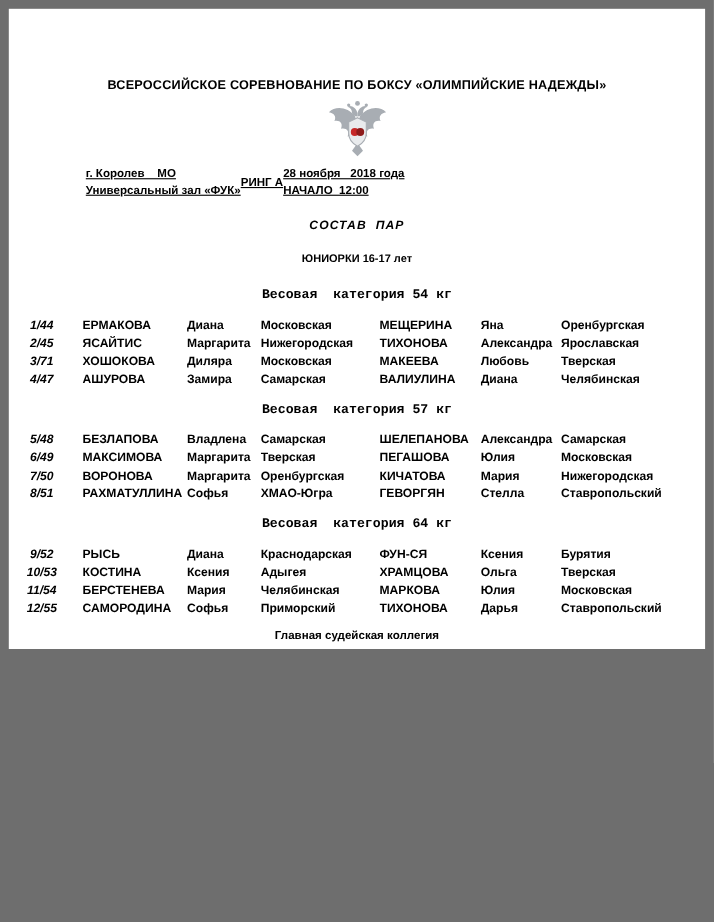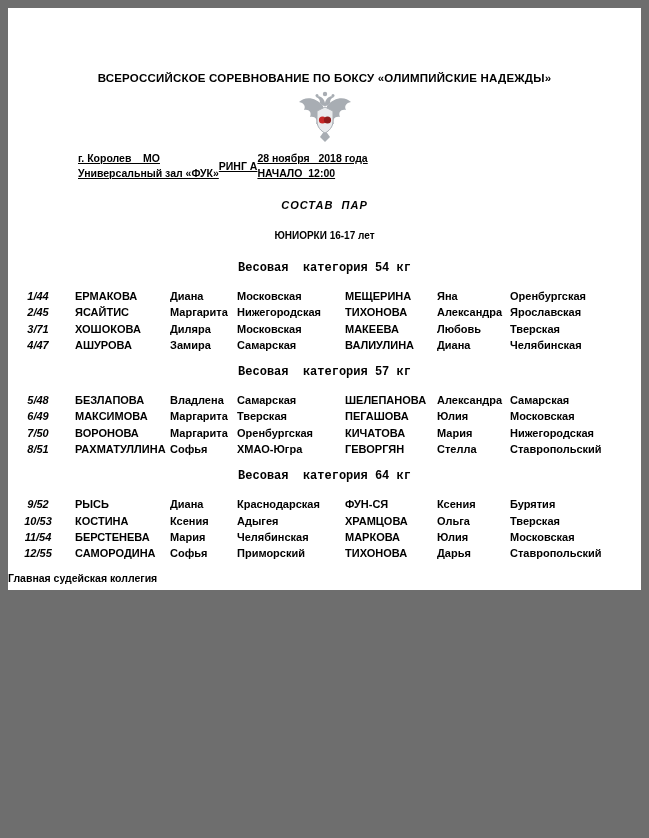--- a/index.html
+++ b/index.html
@@ -27,21 +27,21 @@
   .section-first{margin-top:20px;}
   .section{margin-top:12px;}
   .sec-heading{text-align:center;font-size:12px;margin-bottom:13px;font-family:Liberation Mono, monospace;}
   .row{
     display:grid;
     grid-template-columns:67px 95px 67px 108px 92px 73px auto;
     font-size:11px;line-height:16.3px;
   }
   .cell{overflow:hidden;white-space:nowrap;}
   .num{text-align:center;padding-right:7px;font-style:italic;}
-  .footer{margin-top:10px;font-size:10.5px;}
+  .footer{text-align:center;margin-top:10px;font-size:10.5px;}
 </style>
 </head>
 <body>
 
 <div class="page">
 
   <div class="title">ВСЕРОССИЙСКОЕ СОРЕВНОВАНИЕ ПО БОКСУ «ОЛИМПИЙСКИЕ НАДЕЖДЫ»</div>
 
   <div class="emblem-wrap">
     <svg width="58" height="54" viewBox="0 0 58 54">

